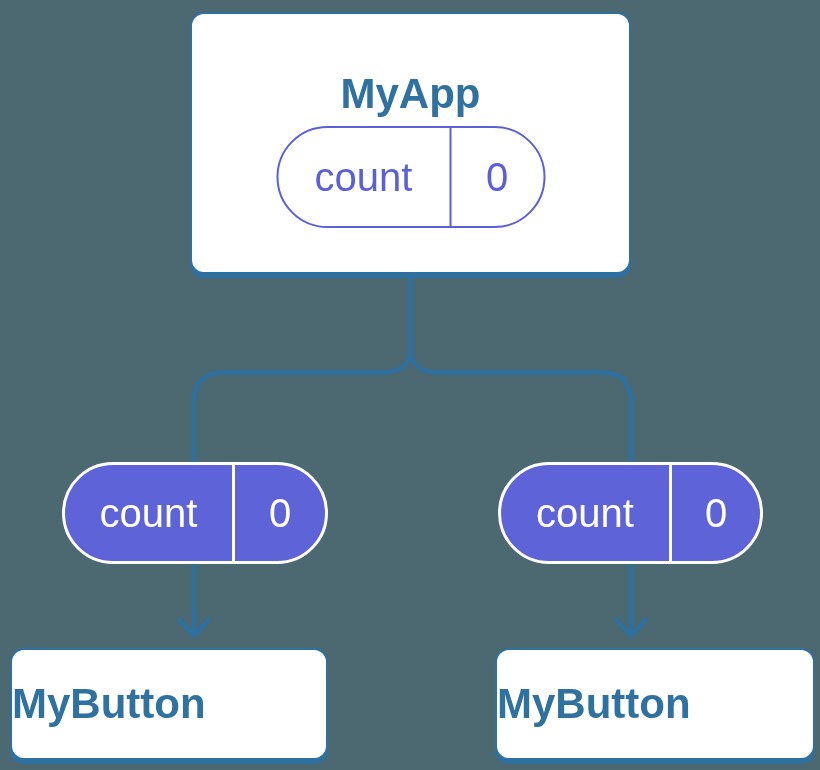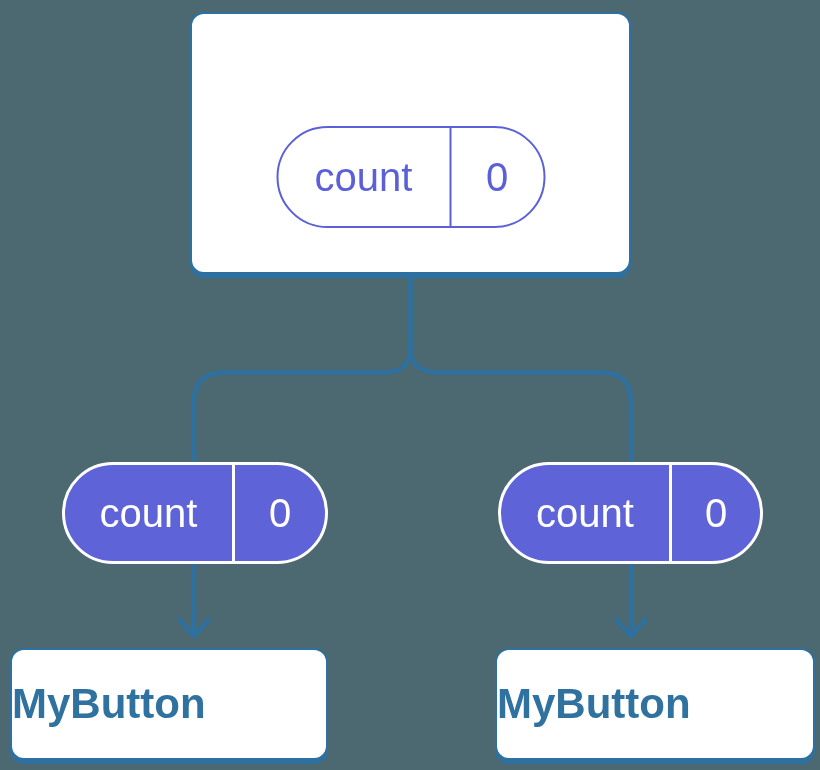--- a/index.html
+++ b/index.html
@@ -91,20 +91,21 @@
 <div class="canvas">
 
   <svg class="edges" viewBox="0 0 820 770" xmlns="http://www.w3.org/2000/svg" aria-hidden="true">
     <path class="edge" d="M410.5 276 L410.5 349 C410.5 364 402 371 386 372.5 L224 372.5 Q194 372.5 194 402.5 L194 631"></path>
     <path class="edge" d="M410.5 349 C410.5 364 419 371 435 372.5 L601 372.5 Q631 372.5 631 402.5 L631 631"></path>
     <path class="edge" d="M179.5 620 L194 636 L208.5 620"></path>
     <path class="edge" d="M616.5 620 L631 636 L645.5 620"></path>
   </svg>
 
   <div class="node node-parent">
+    <div class="node-title">MyApp</div>
     <div class="pill pill-outline">
       <div class="pill-section pill-main">
         <span>count</span>
       </div>
       <div class="pill-section pill-value">
         <span>0</span>
       </div>
     </div>
   </div>
 

